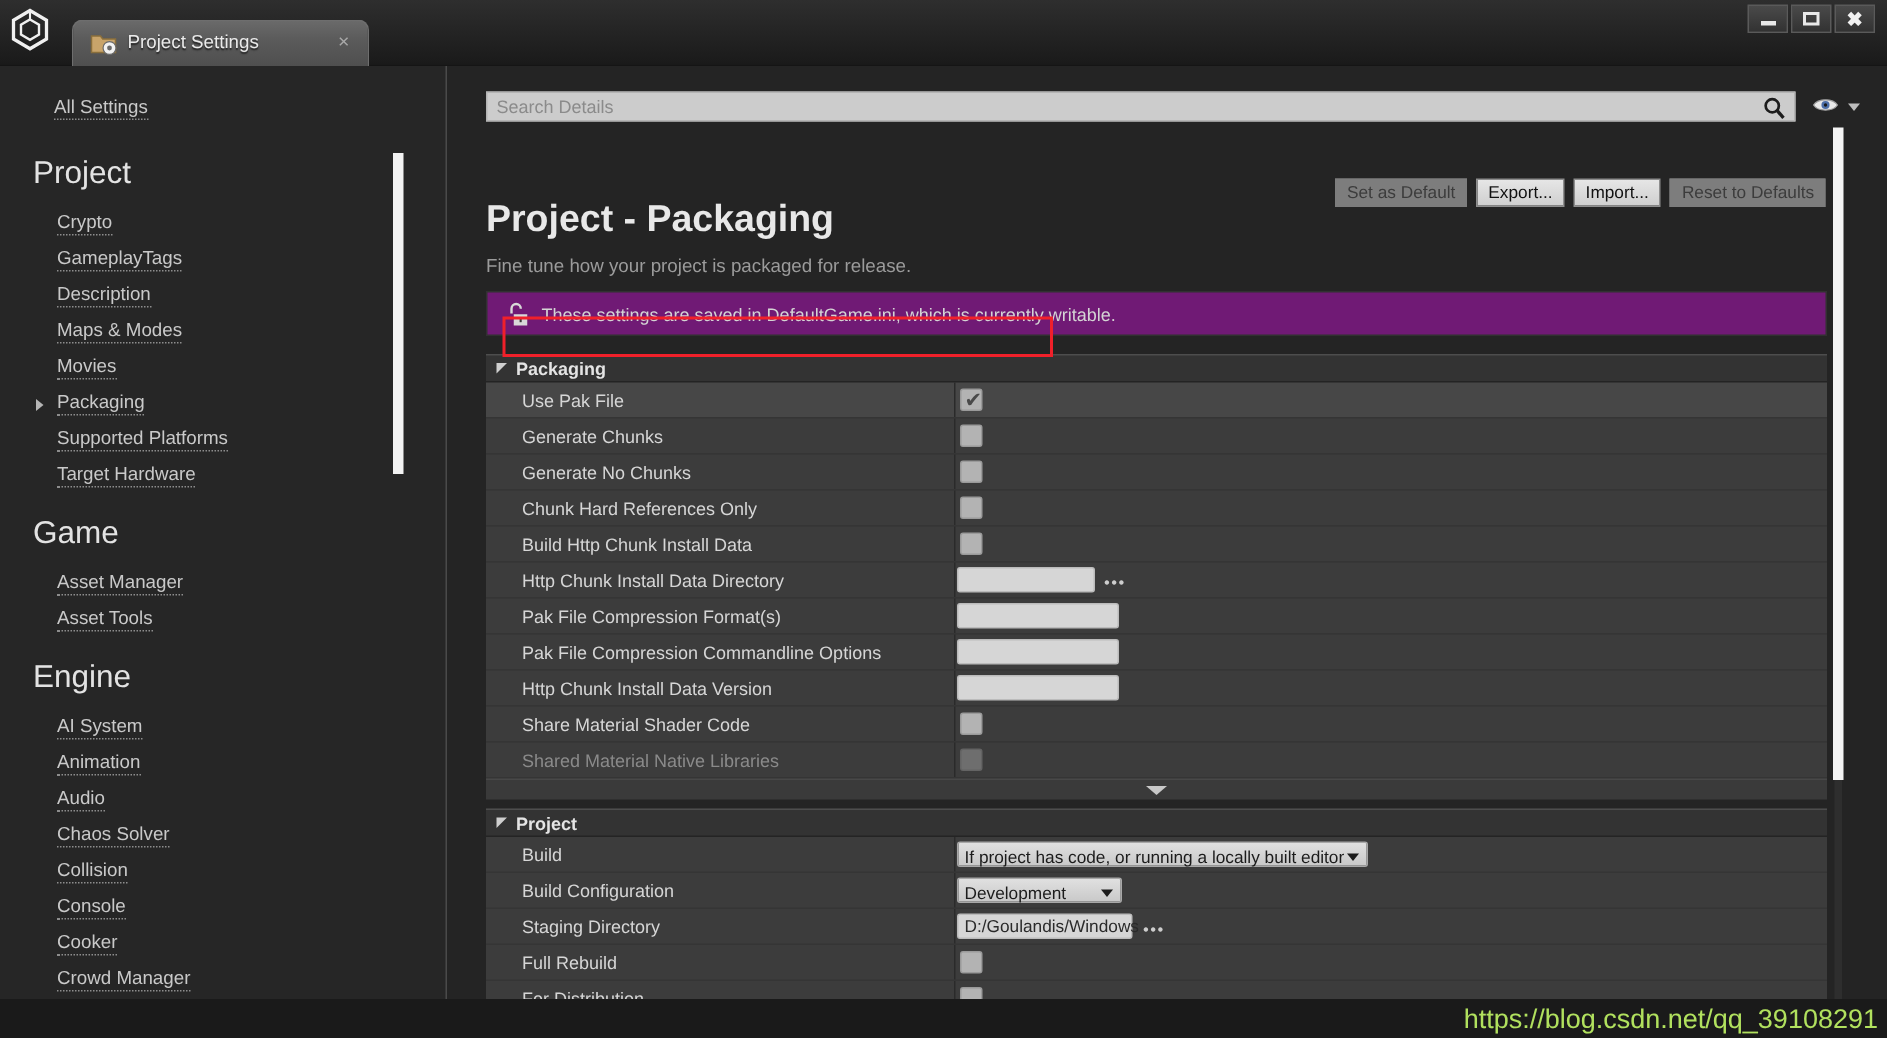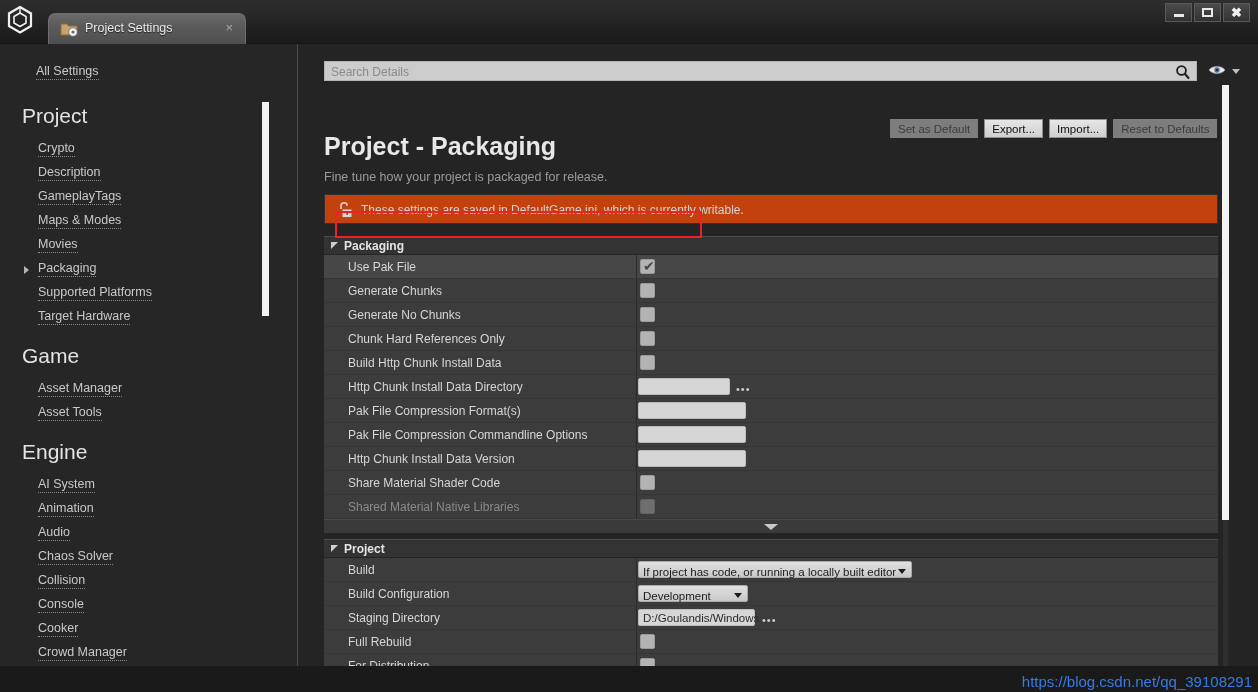--- a/index.html
+++ b/index.html
@@ -147,21 +147,21 @@
   }
   .btn.disabled {
     color: #3c3c3c;
     background: #7d7d7d;
     border-color: #7d7d7d;
   }
 
   .infobar {
     position: absolute; left: 26px; top: 150px;
     width: 894px; height: 30px;
-    background: #c2410c;
+    background: #701a75;
     border: 1px solid #313131;
   }
   .lock-icon { position: absolute; left: 12px; top: 6px; }
   .infobar-text {
     position: absolute; left: 36px; top: 8px;
     font-size: 12px; color: #d4d4d4;
   }
 
   
   .cat {
@@ -266,21 +266,21 @@
 
   .highlight-box {
     position: absolute; left: 335px; top: 211px;
     width: 367px; height: 27px;
     border: 2px solid #f0202a;
     pointer-events: none;
   }
 
   .watermark {
     position: absolute; right: 6px; bottom: 2px;
-    font-size: 15px; color: #3b82f6;
+    font-size: 18px; color: #bef264;
     opacity: .92;
     white-space: nowrap;
   }
   .bottom-strip {
     position: absolute; left: 0; bottom: 0; width: 1258px; height: 26px;
     background: #1a1a1a;
   }
 </style>
 </head>
 <body>
@@ -319,22 +319,22 @@
           <span class="wb-close">✖</span>
         </div>
     </div>
   </div>
 
   <div class="sidebar">
     <div class="sb-inner" id="sidebar-inner">
         <a class="sb-link sb-all"><span class="u">All Settings</span></a>
         <div class="sb-head">Project</div>
         <div class="sb-link"><span class="u">Crypto</span></div>
+        <div class="sb-link"><span class="u">GameplayTags</span></div>
         <div class="sb-link"><span class="u">Description</span></div>
-        <div class="sb-link"><span class="u">GameplayTags</span></div>
         <div class="sb-link"><span class="u">Maps &amp; Modes</span></div>
         <div class="sb-link"><span class="u">Movies</span></div>
         <div class="sb-link"><span class="sb-arrow"></span><span class="u">Packaging</span></div>
         <div class="sb-link"><span class="u">Supported Platforms</span></div>
         <div class="sb-link"><span class="u">Target Hardware</span></div>
         <div class="sb-head">Game</div>
         <div class="sb-link"><span class="u">Asset Manager</span></div>
         <div class="sb-link"><span class="u">Asset Tools</span></div>
         <div class="sb-head">Engine</div>
         <div class="sb-link"><span class="u">AI System</span></div>

